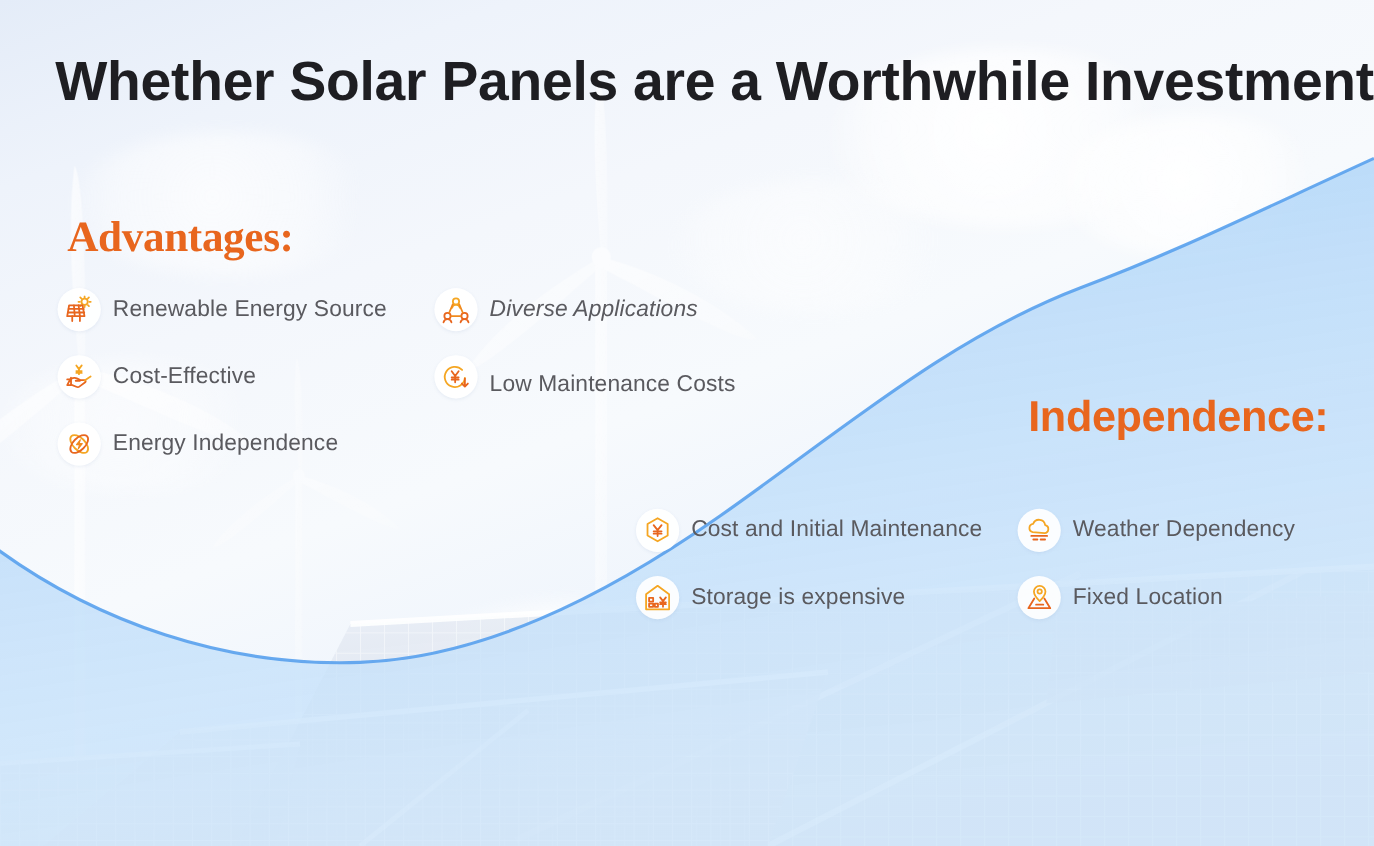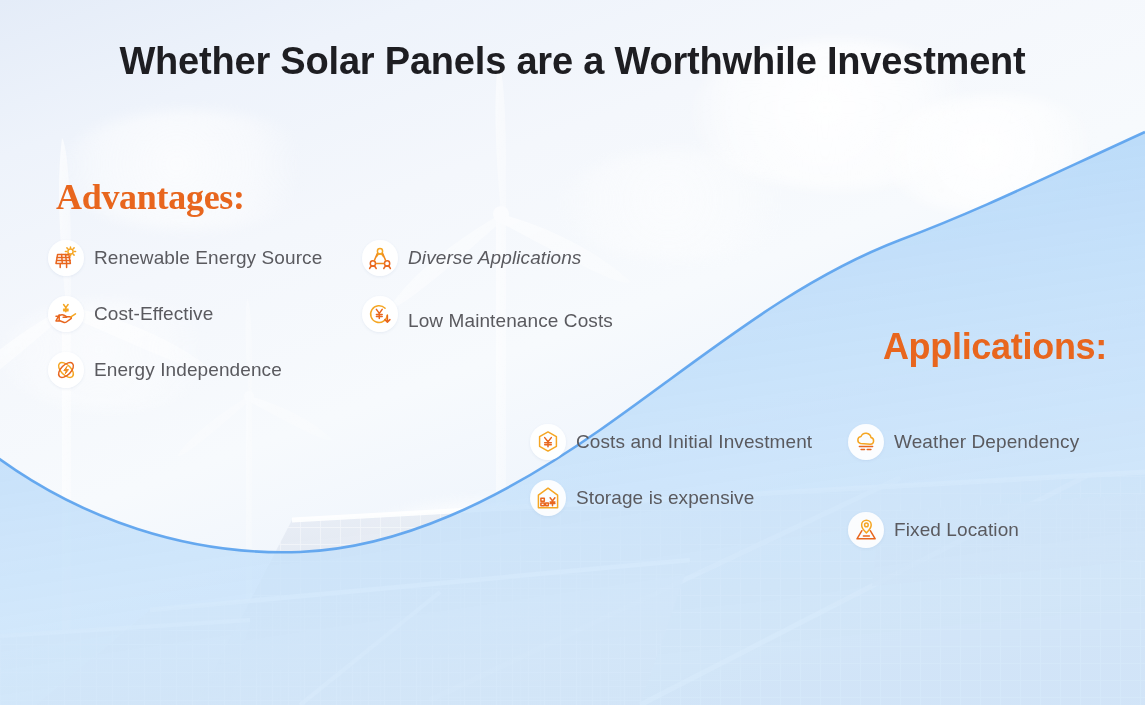--- a/index.html
+++ b/index.html
@@ -32,22 +32,22 @@
   .c4 { left: 330px; top: 500px; width: 320px; height: 140px; opacity: .8; }
   .c5 { left: 0px;   top: 300px; width: 220px; height: 110px; opacity: .5; }
   .c6 { left: 560px; top: 150px; width: 240px; height: 110px; opacity: .55; }
 
   svg.art { position: absolute; inset: 0; width: 1145px; height: 705px; }
 
   
   .title {
     position: absolute;
     left: 0; right: 0; top: 40px;
-    text-align: center;
-    font-size: 38px;
+    text-align: right;
+    font-size: 46px;
     font-weight: 700;
     letter-spacing: -0.2px;
     color: #1e1e22;
     font-family: "Liberation Sans", sans-serif;
     white-space: nowrap;
   }
 
   
   .section-heading {
     position: absolute;
@@ -90,21 +90,21 @@
   #adv-0 { left: 48px;  top: 240px; justify-content: center; }
   #adv-1 { left: 48px;  top: 296px; }
   #adv-2 { left: 48px;  top: 352px; }
   #adv-3 { left: 362px; top: 240px; font-style: italic; }
   #adv-4 { left: 362px; top: 296px; align-items: flex-end; }
 
   
   #dis-0 { left: 530px; top: 424px; }
   #dis-1 { left: 530px; top: 480px; }
   #dis-2 { left: 848px; top: 424px; }
-  #dis-3 { left: 848px; top: 480px; margin-top: 32px; }
+  #dis-3 { left: 848px; top: 480px; }
 </style>
 </head>
 <body>
 
 <div id="poster">
 
   <div class="bg-layer">
     <div class="cloud c1"></div>
     <div class="cloud c2"></div>
     <div class="cloud c3"></div>
@@ -285,31 +285,31 @@
       <svg width="24" height="24" viewBox="0 0 24 24" fill="none" stroke="#F08A1E" stroke-width="1.5" stroke-linecap="round" stroke-linejoin="round">
         <path d="M19.4 12.9a8.4 8.4 0 1 1-2.3-6.6" stroke="#F5A623"></path>
         <path d="M8.4 7.4l2.9 4 2.9-4" stroke="#E8661E"></path>
         <path d="M11.3 11.4v5.2M8.4 12.6h5.8M8.4 14.4h5.8" stroke="#E8661E"></path>
         <path d="M19.4 13.5v6.4M16.9 17.6l2.5 2.5 2.5-2.5" stroke="#E8661E"></path>
       </svg>
     </span>
     <span class="label">Low Maintenance Costs</span>
   </div>
 
-  <div class="section-heading" id="dis-heading">Applications:</div>
+  <div class="section-heading" id="dis-heading">Independence:</div>
 
   <div class="feature" id="dis-0">
     <span class="bubble">
       <svg width="24" height="24" viewBox="0 0 24 24" fill="none" stroke="#F08A1E" stroke-width="1.5" stroke-linecap="round" stroke-linejoin="round">
         <path d="M12 1.9l8.4 4.8v9.6L12 21.1 3.6 16.3V6.7z" stroke="#F5A623"></path>
         <path d="M8.7 7.6L12 11.8l3.3-4.2" stroke="#E8661E"></path>
         <path d="M12 11.8v4.9M8.7 12.8h6.6M8.7 14.7h6.6" stroke="#E8661E"></path>
       </svg>
     </span>
-    <span class="label">Costs and Initial Investment</span>
+    <span class="label">Cost and Initial Maintenance</span>
   </div>
 
   <div class="feature" id="dis-1">
     <span class="bubble">
       <svg width="24" height="24" viewBox="0 0 24 24" fill="none" stroke="#F08A1E" stroke-width="1.5" stroke-linecap="round" stroke-linejoin="round">
         <path d="M2.4 9.2L12 2.2l9.6 7v12.6H2.4z" stroke="#F5A623"></path>
         <rect x="4.9" y="12.2" width="3.4" height="3.1" stroke="#E8661E"></rect>
         <rect x="4.9" y="17.1" width="3.4" height="2.6" stroke="#E8661E"></rect>
         <rect x="9.7" y="17.1" width="2.6" height="2.6" stroke="#E8661E"></rect>
         <path d="M14.1 11.8l2.4 3.1 2.4-3.1" stroke="#E8661E"></path>

